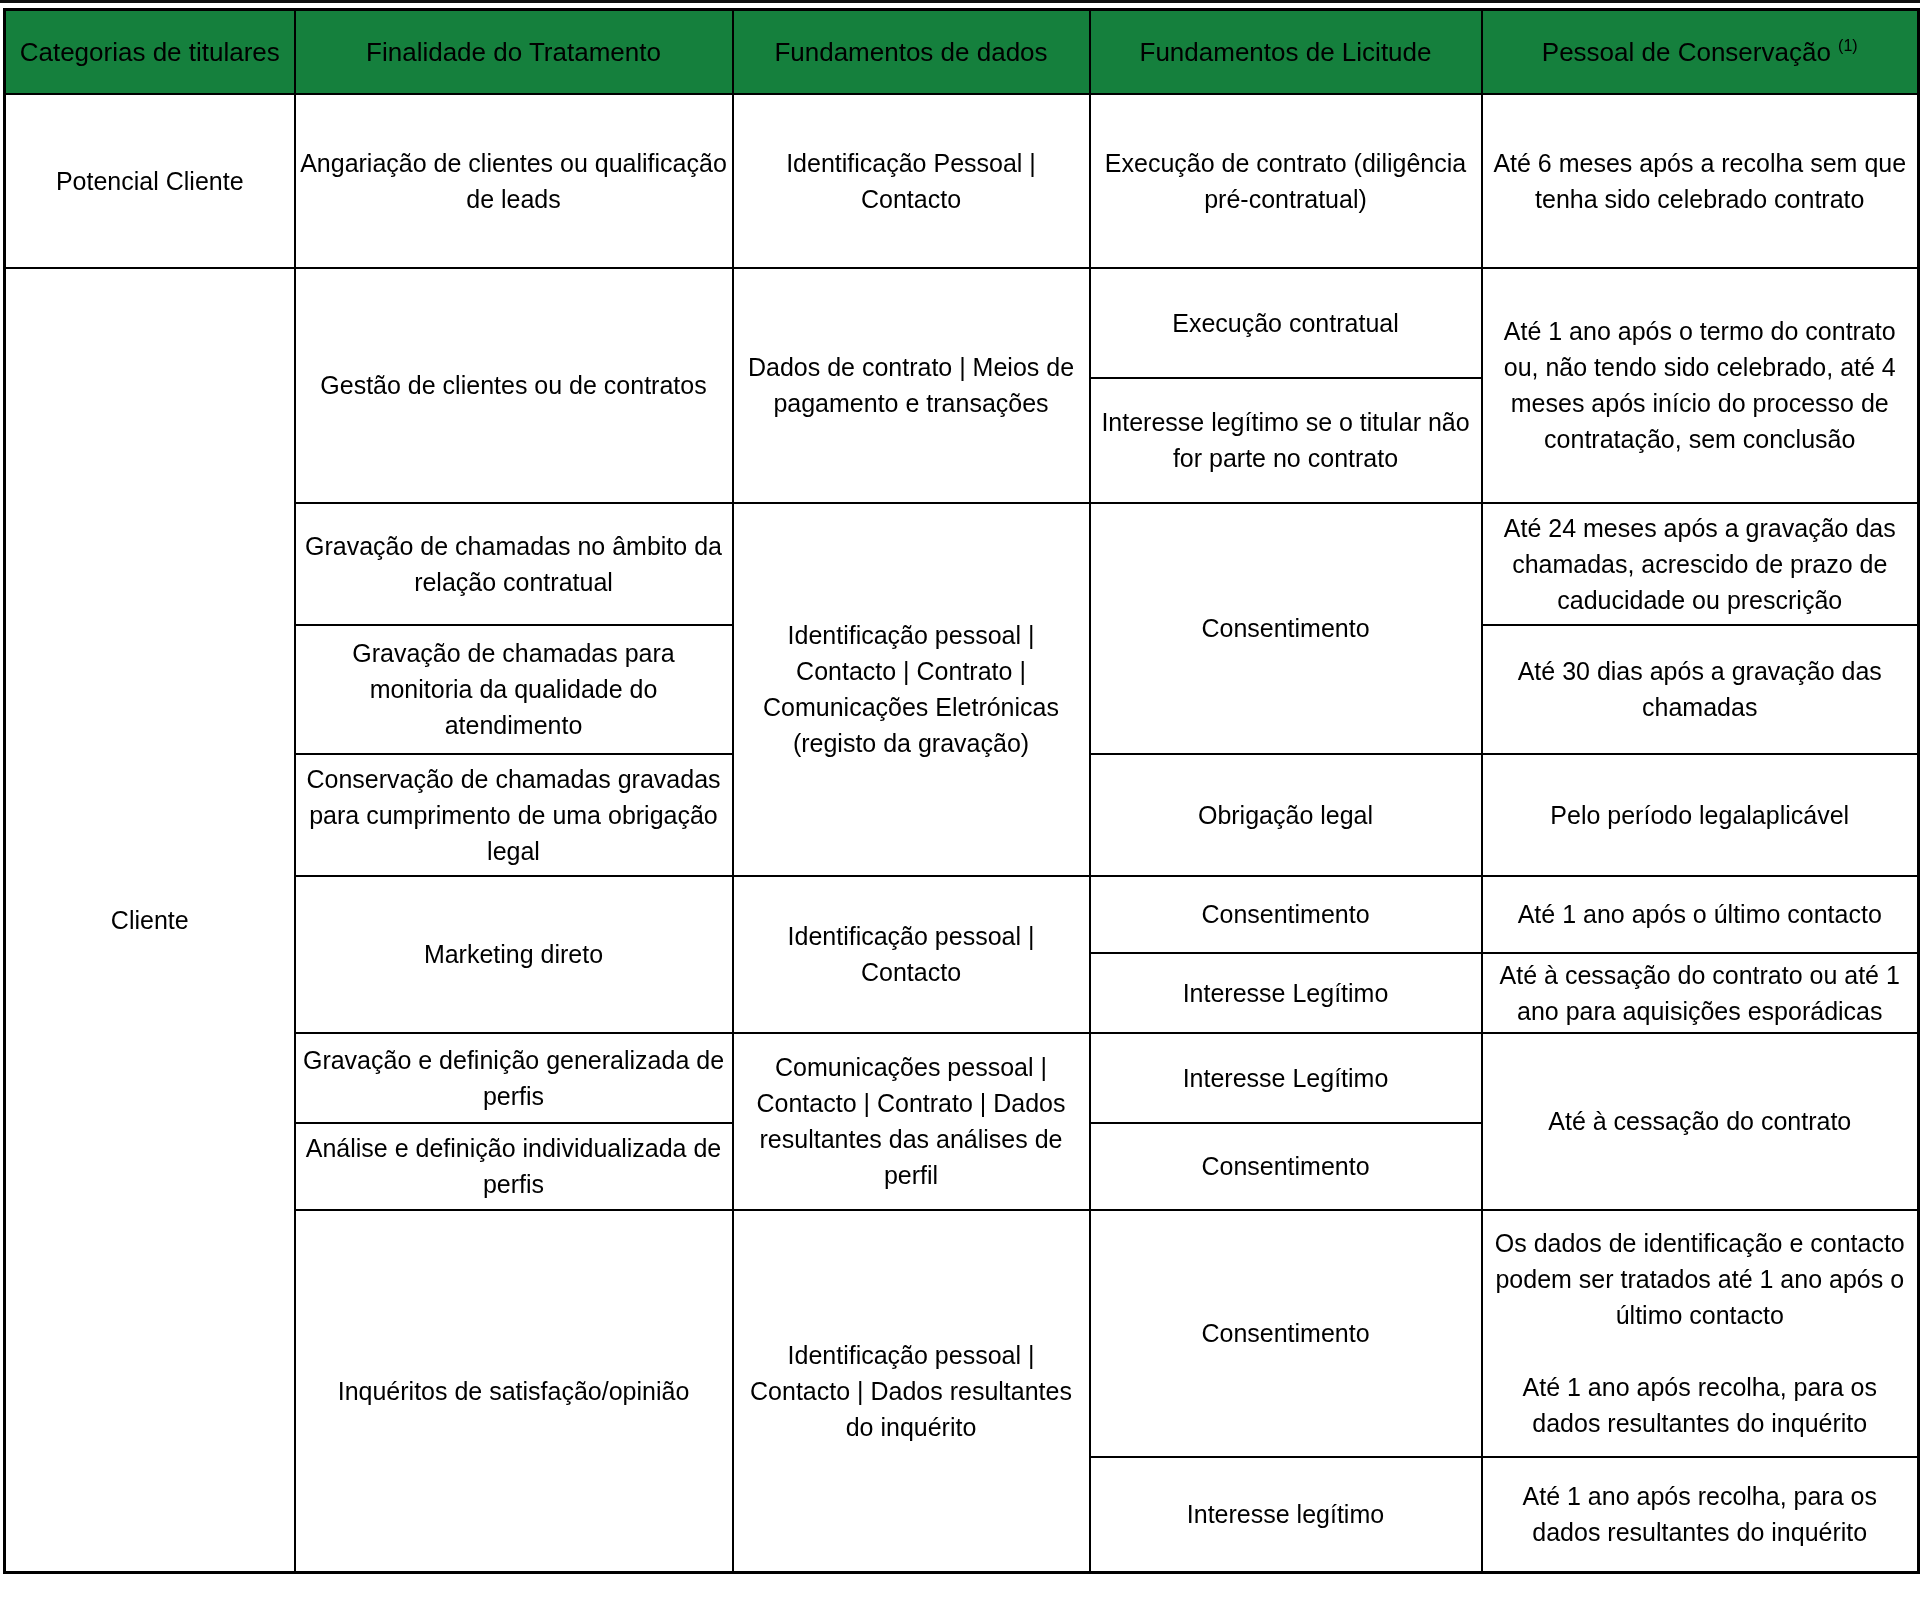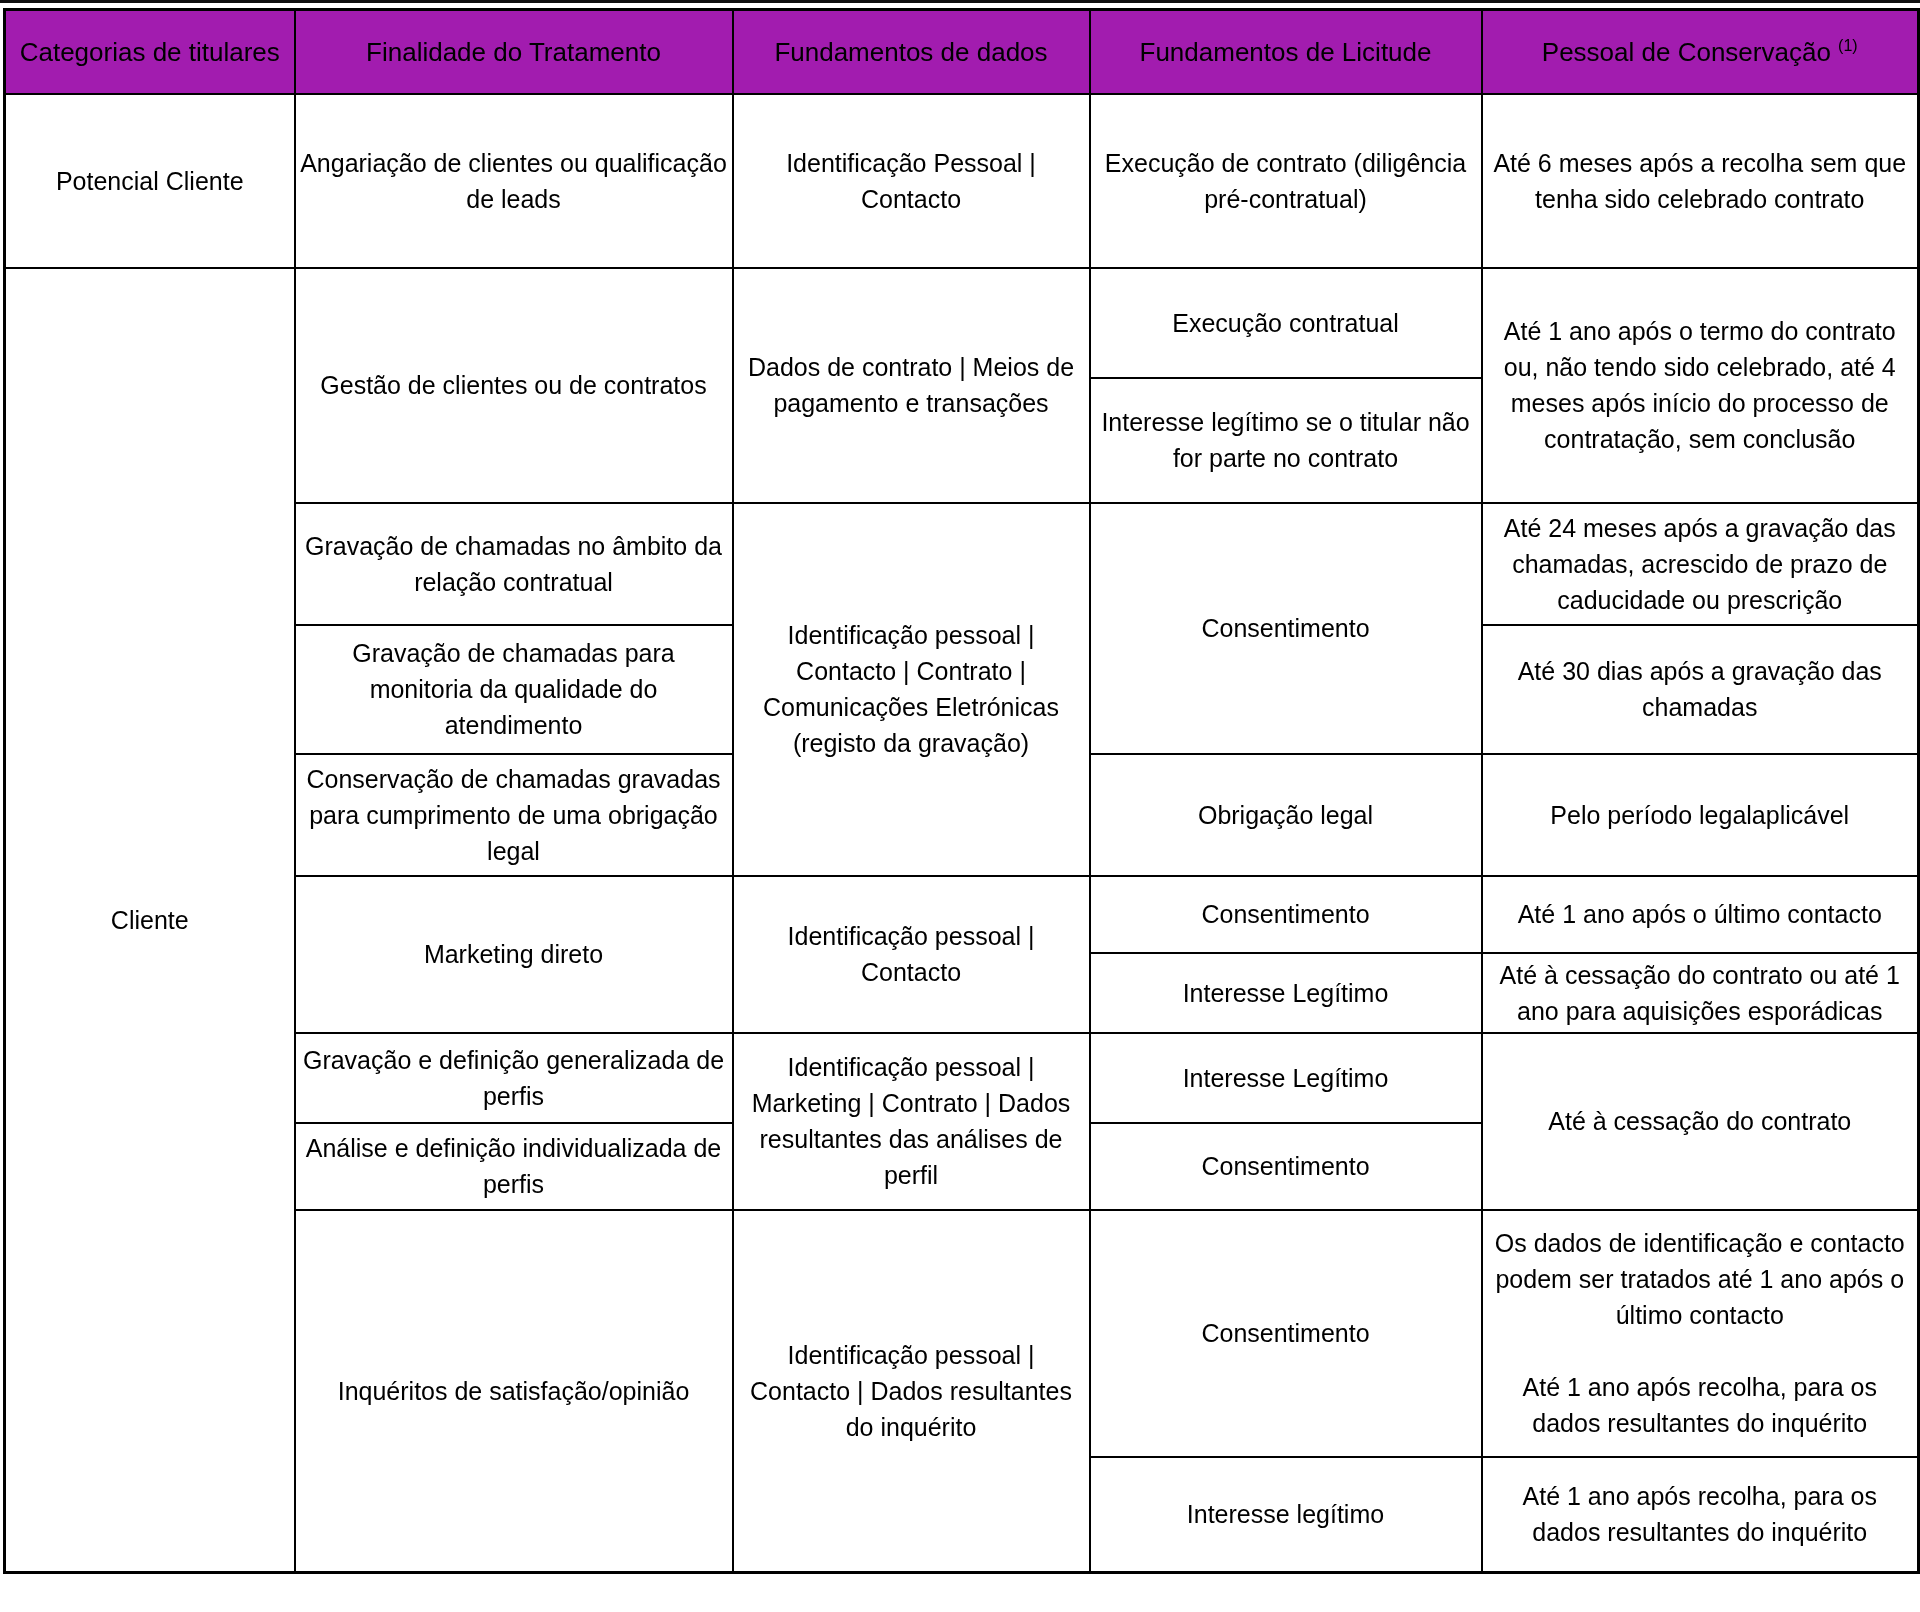--- a/index.html
+++ b/index.html
@@ -31,21 +31,21 @@
     text-align: center;
     vertical-align: middle;
     font-size: 25px;
     line-height: 36px;
     font-weight: 400;
     padding: 2px 4px;
     box-sizing: border-box;
     overflow: hidden;
   }
   .rot thead th {
-    background: #a21caf;
+    background: #15803d;
     font-size: 26px;
   }
   .rot sup {
     font-size: 16px;
     line-height: 0;
     vertical-align: super;
   }
   .para + .para {
     margin-top: 36px;
   }
@@ -117,21 +117,21 @@
       <td>Consentimento</td>
       <td>Até 1 ano após o último contacto</td>
     </tr>
     <tr style="height:80px">
       <td>Interesse Legítimo</td>
       <td>Até à cessação do contrato ou até 1 ano para aquisições esporádicas</td>
     </tr>
 
     <tr style="height:90px">
       <td>Gravação e definição generalizada de perfis</td>
-      <td rowspan="2">Identificação pessoal | Marketing | Contrato | Dados resultantes das análises de perfil</td>
+      <td rowspan="2">Comunicações pessoal | Contacto | Contrato | Dados resultantes das análises de perfil</td>
       <td>Interesse Legítimo</td>
       <td rowspan="2">Até à cessação do contrato</td>
     </tr>
     <tr style="height:87px">
       <td>Análise e definição individualizada de perfis</td>
       <td>Consentimento</td>
     </tr>
 
     <tr style="height:247px">
       <td rowspan="2">Inquéritos de satisfação/opinião</td>

